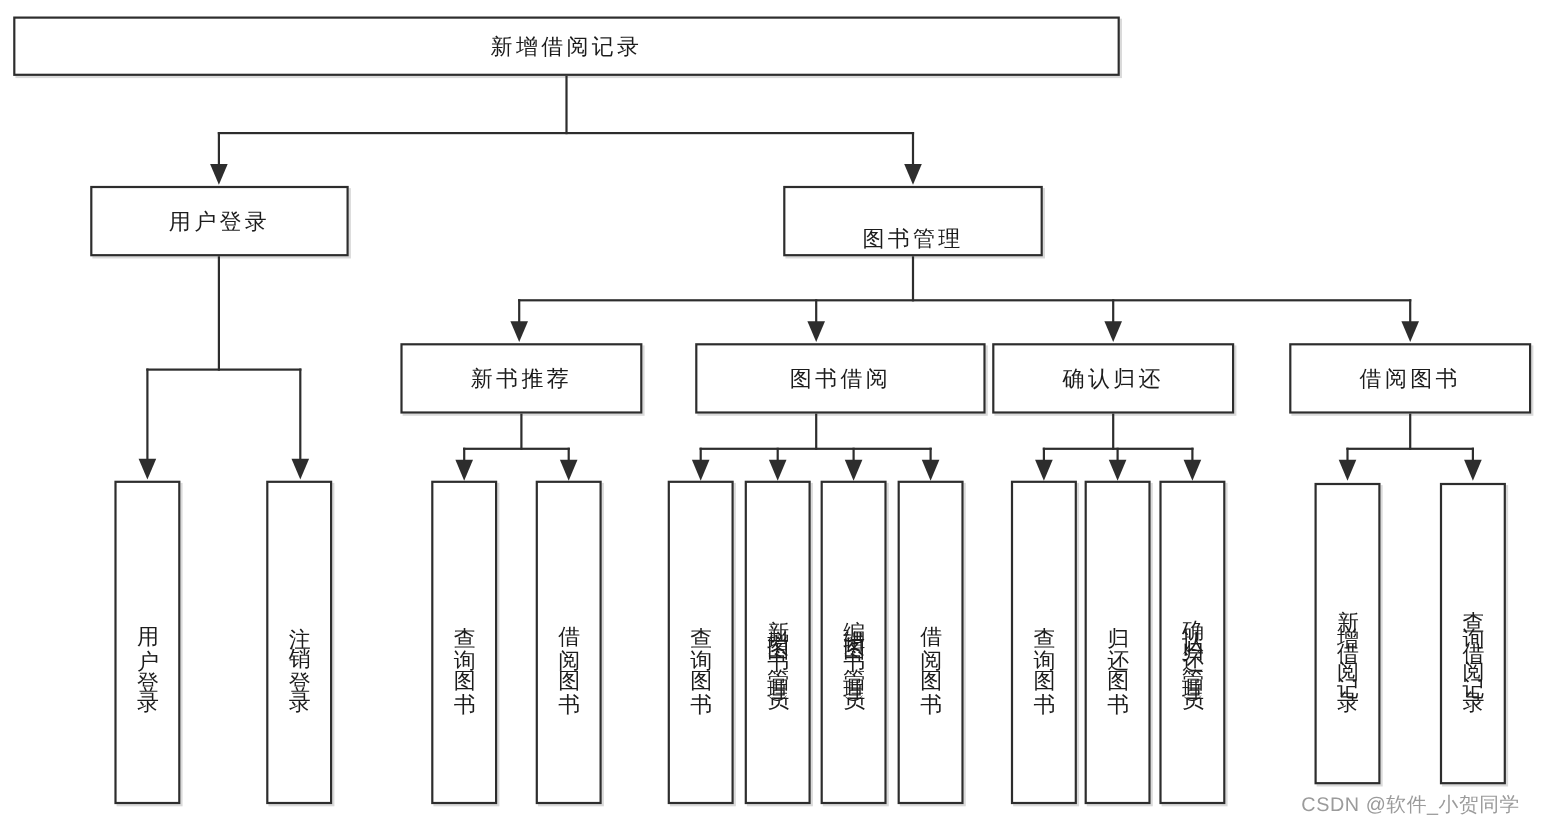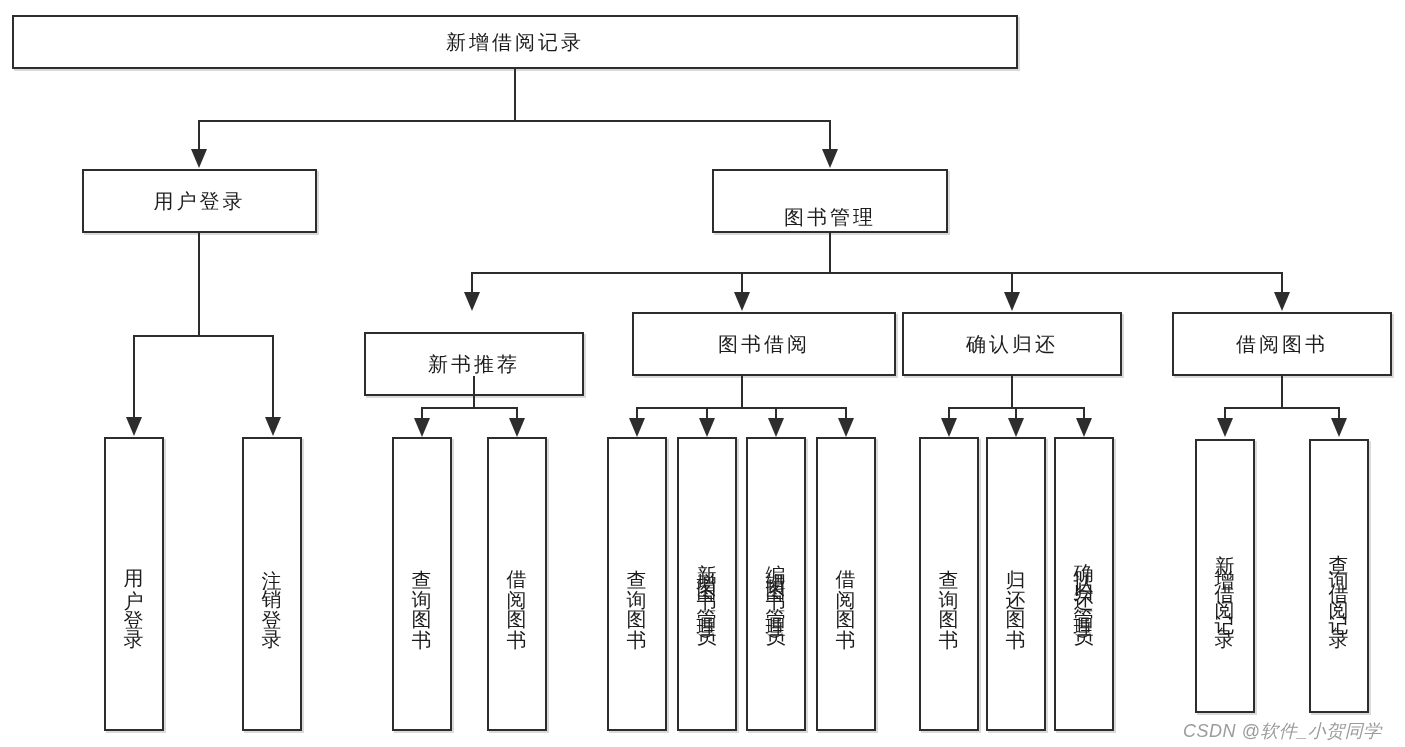--- a/index.html
+++ b/index.html
@@ -23,27 +23,27 @@
   .hline,.vline{position:absolute;background:#2d2d2d;}
   .hline{height:2px;}
   .vline{width:2px;}
   .arr{
     position:absolute;width:0;height:0;
     border-left:8px solid transparent;border-right:8px solid transparent;
     border-top:19px solid #2d2d2d;
   }
   .watermark{
     position:absolute;left:1183px;top:719px;z-index:5;
-    font-size:18px;color:#9b9b9b;letter-spacing:0.5px;white-space:nowrap;font-style:italic;
+    font-size:18px;color:#9b9b9b;letter-spacing:0.5px;white-space:nowrap;
   }
   
   .b-root{left:12px;top:15px;width:1006px;height:54px;}
   .b-user{left:82px;top:169px;width:235px;height:64px;}
   .b-mgmt{left:712px;top:169px;width:236px;height:64px;align-items:flex-end;}
-  .b-nb{left:364px;top:312px;width:220px;height:64px;margin-top:20px;}
+  .b-nb{left:364px;top:312px;width:220px;height:64px;}
   .b-bb{left:632px;top:312px;width:264px;height:64px;align-items:center;}
   .b-cb{left:902px;top:312px;width:220px;height:64px;}
   .b-br{left:1172px;top:312px;width:220px;height:64px;}
   .leaf{top:437px;width:60px;height:294px;}
   .leaf-short{top:439px;height:274px;}
   .l-u1{left:104px;} .l-u2{left:242px;}
   .l-nb1{left:392px;} .l-nb2{left:487px;}
   .l-bb1{left:607px;} .l-bb2{left:677px;} .l-bb3{left:746px;} .l-bb4{left:816px;}
   .l-cb1{left:919px;} .l-cb2{left:986px;} .l-cb3{left:1054px;}
   .l-br1{left:1195px;} .l-br2{left:1309px;}

